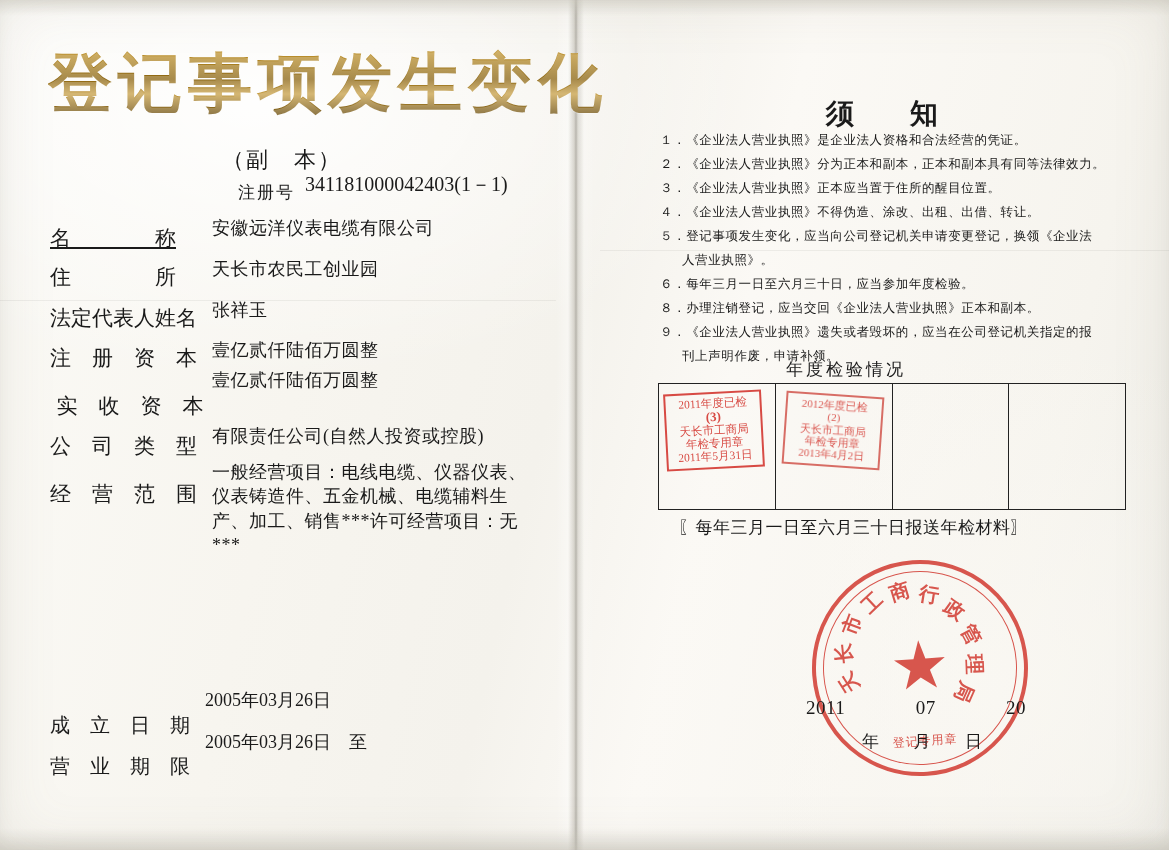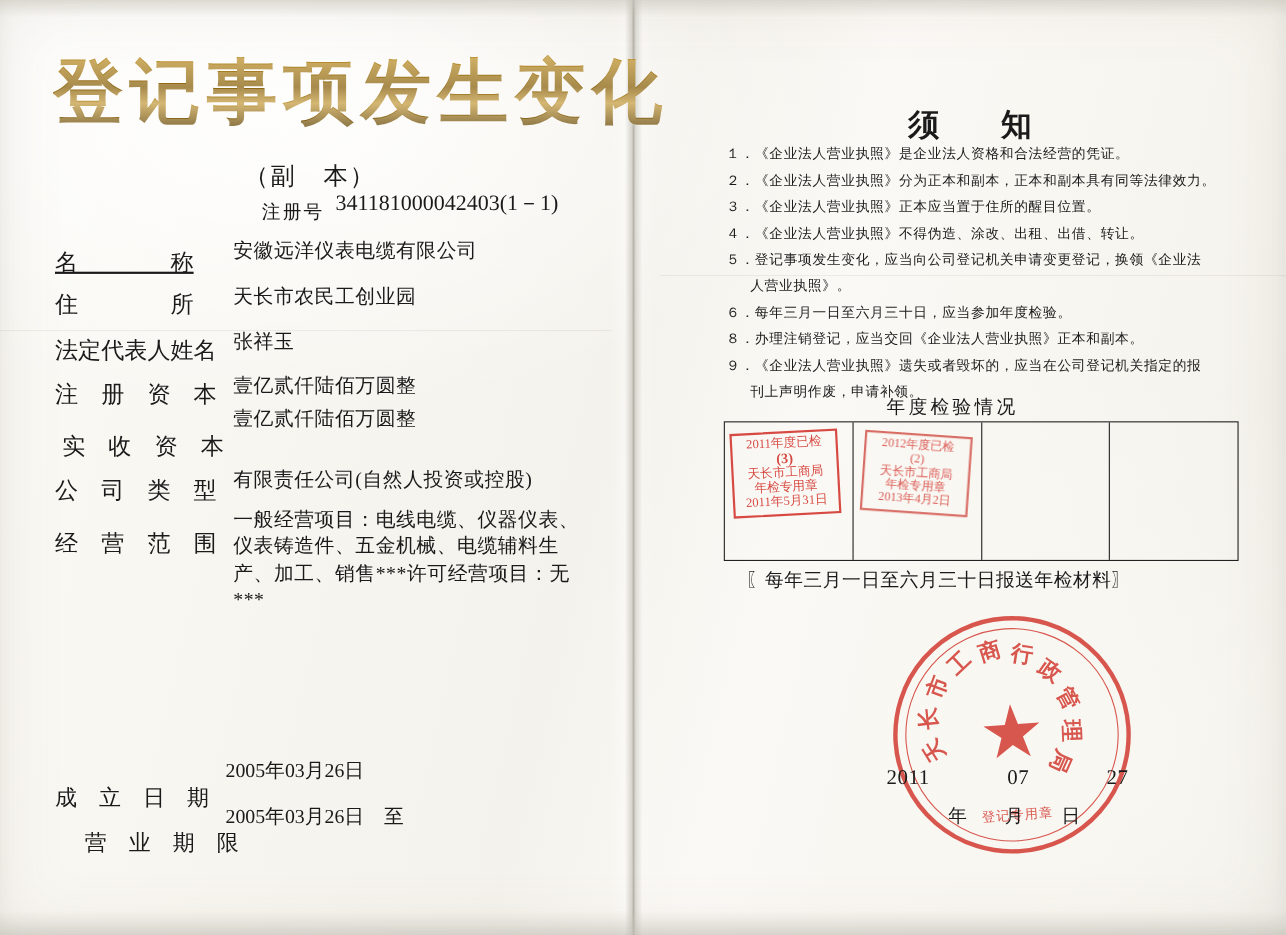--- a/index.html
+++ b/index.html
@@ -148,21 +148,21 @@
     width: 462px;
     font-size: 12.5px;
     line-height: 1.92;
     letter-spacing: 0.6px;
   }
   .notice-item { display: block; }
   .notice-sub { display: block; padding-left: 22px; }
 
   .annual-title {
     position: absolute;
-    left: 806px;
+    left: 786px;
     top: 358px;
     font-size: 17px;
     letter-spacing: 3px;
   }
   .annual-table {
     position: absolute;
     left: 658px;
     top: 383px;
     width: 466px;
     height: 125px;
@@ -321,21 +321,21 @@
   <div class="field-value" style="top:368px;">壹亿贰仟陆佰万圆整</div>
 
   <div class="field-label" style="top:432px;">公　司　类　型</div>
   <div class="field-value" style="top:424px;">有限责任公司(自然人投资或控股)</div>
 
   <div class="field-label" style="top:480px;">经　营　范　围</div>
   <div class="field-value multi" style="top:460px;">一般经营项目：电线电缆、仪器仪表、仪表铸造件、五金机械、电缆辅料生产、加工、销售***许可经营项目：无***</div>
 
   <div class="bl-label" style="top:712px;">成　立　日　期</div>
   <div class="bl-value" style="top:688px;">2005年03月26日</div>
-  <div class="bl-label" style="top:753px;margin-left:27px;">营　业　期　限</div>
+  <div class="bl-label" style="top:753px;">营　业　期　限</div>
   <div class="bl-value" style="top:730px;">2005年03月26日　至</div>
 
   <div class="notice-title">须　知</div>
   <div class="notice-list">
     <span class="notice-item">１．《企业法人营业执照》是企业法人资格和合法经营的凭证。</span>
     <span class="notice-item">２．《企业法人营业执照》分为正本和副本，正本和副本具有同等法律效力。</span>
     <span class="notice-item">３．《企业法人营业执照》正本应当置于住所的醒目位置。</span>
     <span class="notice-item">４．《企业法人营业执照》不得伪造、涂改、出租、出借、转让。</span>
     <span class="notice-item">５．登记事项发生变化，应当向公司登记机关申请变更登记，换领《企业法</span>
     <span class="notice-sub">人营业执照》。</span>
@@ -384,21 +384,21 @@
         <span style="transform: translate(61.0083px, -44.2772px) rotate(65.5556deg); transform-origin: 0px 0px; left: 50%; top: 50%;">管</span>
         <span style="transform: translate(67.9625px, -9.5802px) rotate(91.7778deg); transform-origin: 0px 0px; left: 50%; top: 50%;">理</span>
         <span style="transform: translate(58.8699px, 24.6188px) rotate(118deg); transform-origin: 0px 0px; left: 50%; top: 50%;">局</span>
       </div>
     <div class="seal-bottom">登记专用章</div>
   </div>
 
   <div class="date-line">
     <span>2011</span>
     <span>07</span>
-    <span>27</span>
+    <span>20</span>
   </div>
   <div class="date-units">
     <span>年</span>
     <span>月</span>
     <span>日</span>
   </div>
 
   <div class="vignette"></div>
 </div>
 

